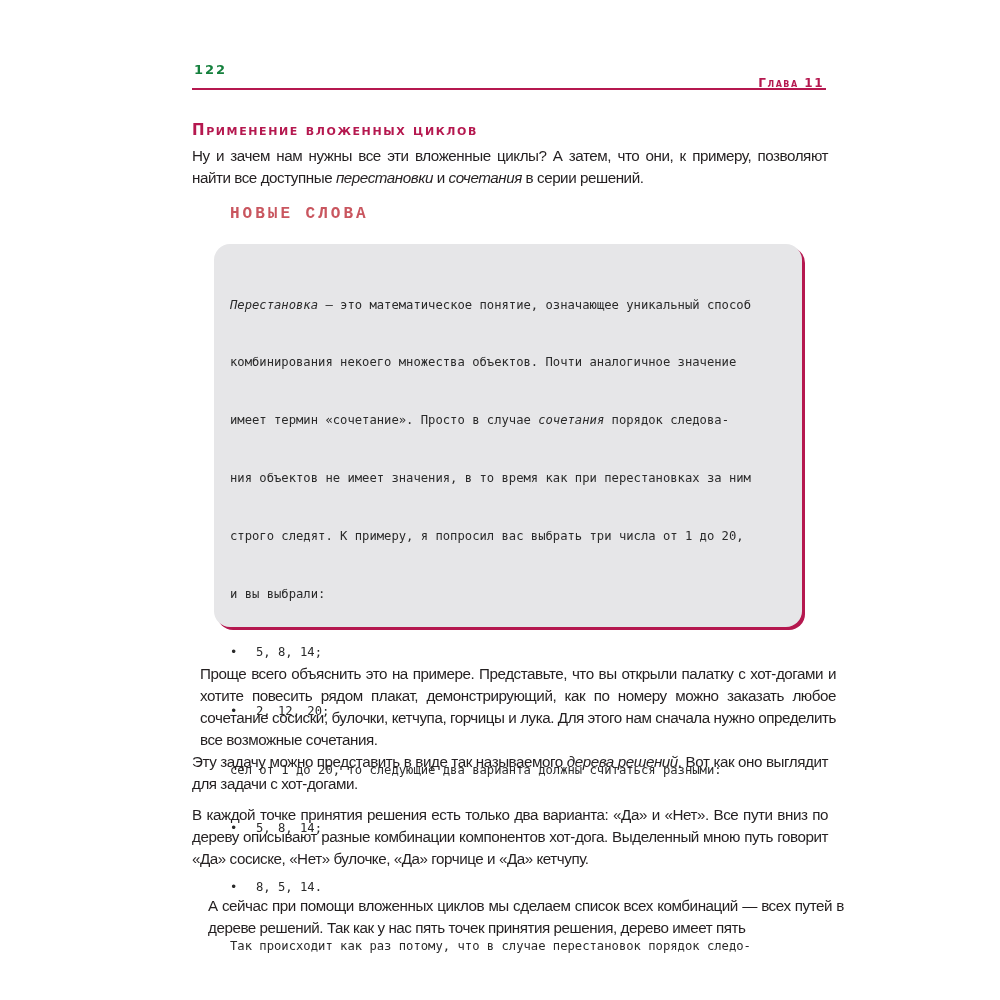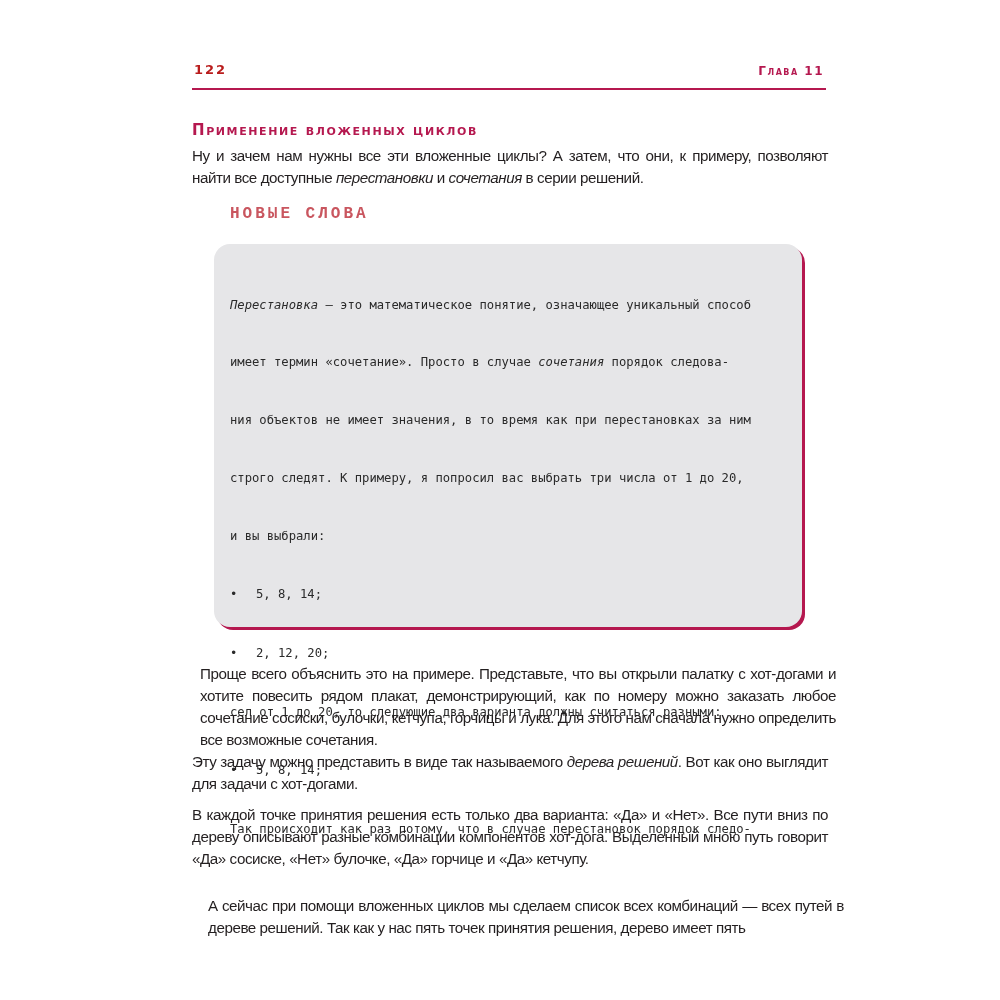--- a/index.html
+++ b/index.html
@@ -1,20 +1,20 @@
 <!DOCTYPE html>
 <html><head>
   <meta charset="utf-8">
   <style>
     html, body { margin: 0; padding: 0; background: #ffffff; }
     body { width: 1000px; height: 1000px; position: relative; overflow: hidden; font-family: "Liberation Sans", sans-serif; color: #231f20; }
 
     .running-head { position: absolute; left: 192px; top: 60px; width: 634px; height: 28px; border-bottom: 2px solid #b5184f; }
-    .running-head .page-num { position: absolute; left: 2px; top: 2px; font-family: "DejaVu Sans", sans-serif; font-weight: bold; font-size: 13px; letter-spacing: 2px; color: #b91c1c; }
-    .running-head .chapter { position: absolute; right: 2px; top: 4px; font-family: "DejaVu Sans", sans-serif; font-weight: bold; font-size: 12px; letter-spacing: 1.5px; color: #b5184f; font-variant: small-caps; }
+    .running-head .page-num { position: absolute; left: 2px; top: 2px; font-family: "DejaVu Sans", sans-serif; font-weight: bold; font-size: 13px; letter-spacing: 2px; color: #15803d; }
+    .running-head .chapter { position: absolute; right: 2px; top: 16px; font-family: "DejaVu Sans", sans-serif; font-weight: bold; font-size: 12px; letter-spacing: 1.5px; color: #b5184f; font-variant: small-caps; }
 
     .section-title { position: absolute; left: 192px; top: 121px; font-family: "DejaVu Sans", sans-serif; font-weight: bold; font-size: 15px; letter-spacing: 1.6px; color: #b5184f; font-variant: small-caps; }
 
     .para { position: absolute; left: 192px; width: 636px; font-family: "Liberation Sans", sans-serif; font-size: 15.2px; line-height: 22px; color: #231f20; letter-spacing: -0.45px; text-align: justify; }
     .para em { }
 
     .new-words { position: absolute; left: 230px; top: 205px; font-family: Liberation Mono, monospace; font-weight: bold; font-size: 16px; letter-spacing: 3px; color: #c9565f; }
 
     .box { position: absolute; left: 214px; top: 244px; width: 588px; height: 383px; background: #e6e6e8; border-radius: 16px; box-shadow: 3px 3px 0 0 #b5184f; }
     .box-text { position: absolute; left: 16px; top: 13px; width: 562px; font-family: "DejaVu Sans Mono", monospace; font-size: 12.2px; line-height: 19.3px; color: #2a2a2a; white-space: pre; }
@@ -33,28 +33,30 @@
 
 <div class="section-title">Применение вложенных циклов</div>
 
 <p class="para" style="top:135px; margin:0; padding-top:10px;"><span>Ну и зачем нам нужны все эти вложенные циклы? А затем, что они, к примеру, позволяют найти все доступные </span><em>перестановки</em><span> и </span><em>сочетания</em><span> в серии решений.</span></p>
 
 <div class="new-words">НОВЫЕ СЛОВА</div>
 
 <div class="box">
   <div class="box-text">
     <span class="line"><em>Перестановка</em><span> — это математическое понятие, означающее уникальный способ</span></span>
+    <span class="line">комбинирования некоего множества объектов. Почти аналогичное значение</span>
     <span class="line"><span>имеет термин «сочетание». Просто в случае </span><em>сочетания</em><span> порядок следова-</span></span>
     <span class="line">ния объектов не имеет значения, в то время как при перестановках за ним</span>
     <span class="line">строго следят. К примеру, я попросил вас выбрать три числа от 1 до 20,</span>
     <span class="line">и вы выбрали:</span>
     <span class="bullet"><span class="dot">•</span><span>5, 8, 14;</span></span>
     <span class="bullet"><span class="dot">•</span><span>2, 12, 20;</span></span>
     <span class="line">сел от 1 до 20, то следующие два варианта должны считаться разными:</span>
     <span class="bullet"><span class="dot">•</span><span>5, 8, 14;</span></span>
+    <span class="bullet"><span class="dot">•</span><span>8, 5, 14.</span></span>
     <span class="line">Так происходит как раз потому, что в случае перестановок порядок следо-</span>
     
     
     
     
     
     
   </div>
 </div>
 

